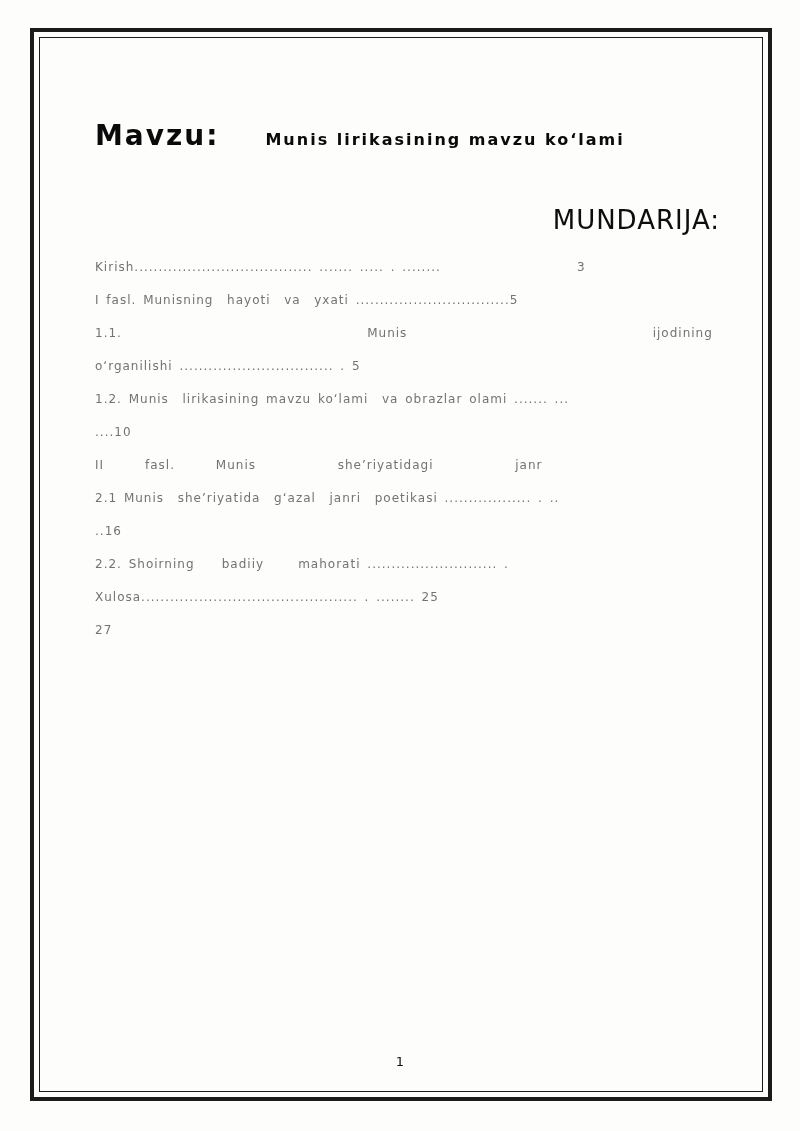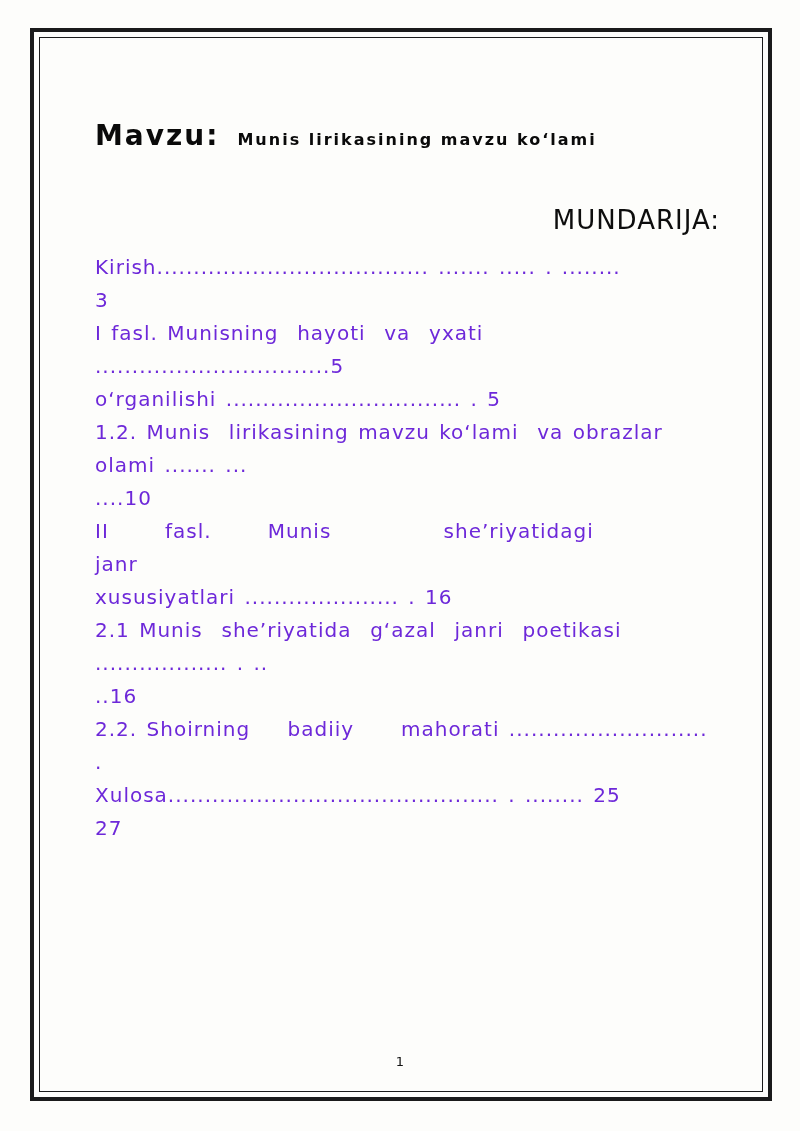--- a/index.html
+++ b/index.html
@@ -40,21 +40,21 @@
     font-weight: bold;
     color: #0a0a0a;
     line-height: 47px;
   }
   .title-line1 {
     white-space: nowrap;
   }
   .title-label {
     font-size: 28px;
     letter-spacing: 2px;
-    margin-right: 18px;
+    margin-right: 46px;
   }
   .title-text {
     font-size: 16px;
     letter-spacing: 2px;
   }
   .title-line2 {
     font-size: 24px;
     letter-spacing: 2px;
     text-align: center;
   }
@@ -63,26 +63,26 @@
     font-size: 26px;
     font-weight: normal;
     letter-spacing: 1px;
     text-align: right;
     color: #0d0d0d;
   }
   .toc {
     margin-top: 16px;
   }
   .toc-line {
-    font-size: 20px;
+    font-size: 12px;
     line-height: 33px;
     letter-spacing: 1px;
     word-spacing: 2px;
     white-space: pre-wrap;
-    color: #6d28d9;
+    color: #737373;
   }
   .page-number {
     position: absolute;
     bottom: 62px;
     left: 0;
     right: 0;
     text-align: center;
     font-size: 13px;
     color: #111;
   }
@@ -99,25 +99,25 @@
       <div class="title-line1">
         <span class="title-label">Mavzu:</span><span class="title-text">Munis lirikasining mavzu ko‘lami</span>
       </div>
     </div>
 
     <h2 class="toc-heading">MUNDARIJA:</h2>
 
     <div class="toc" id="toc-list">
         <div class="toc-line">Kirish..................................... ....... ..... . ........                    3</div>
         <div class="toc-line">I fasl. Munisning  hayoti  va  yxati ................................5</div>
+        <div class="toc-line">1.1.                                    Munis                                    ijodining</div>
         <div class="toc-line">o‘rganilishi ................................ . 5</div>
         <div class="toc-line">1.2. Munis  lirikasining mavzu ko‘lami  va obrazlar olami ....... ...</div>
         <div class="toc-line">....10</div>
         <div class="toc-line">II      fasl.      Munis            she’riyatidagi            janr</div>
-        <div class="toc-line">xususiyatlari ..................... . 16</div>
         <div class="toc-line">2.1 Munis  she’riyatida  g‘azal  janri  poetikasi .................. . ..</div>
         <div class="toc-line">..16</div>
         <div class="toc-line">2.2. Shoirning    badiiy     mahorati ........................... .</div>
         <div class="toc-line">Xulosa............................................. . ........ 25</div>
         <div class="toc-line">27</div>
       </div>
   </div>
 
   <div class="page-number">1</div>
 </div>

